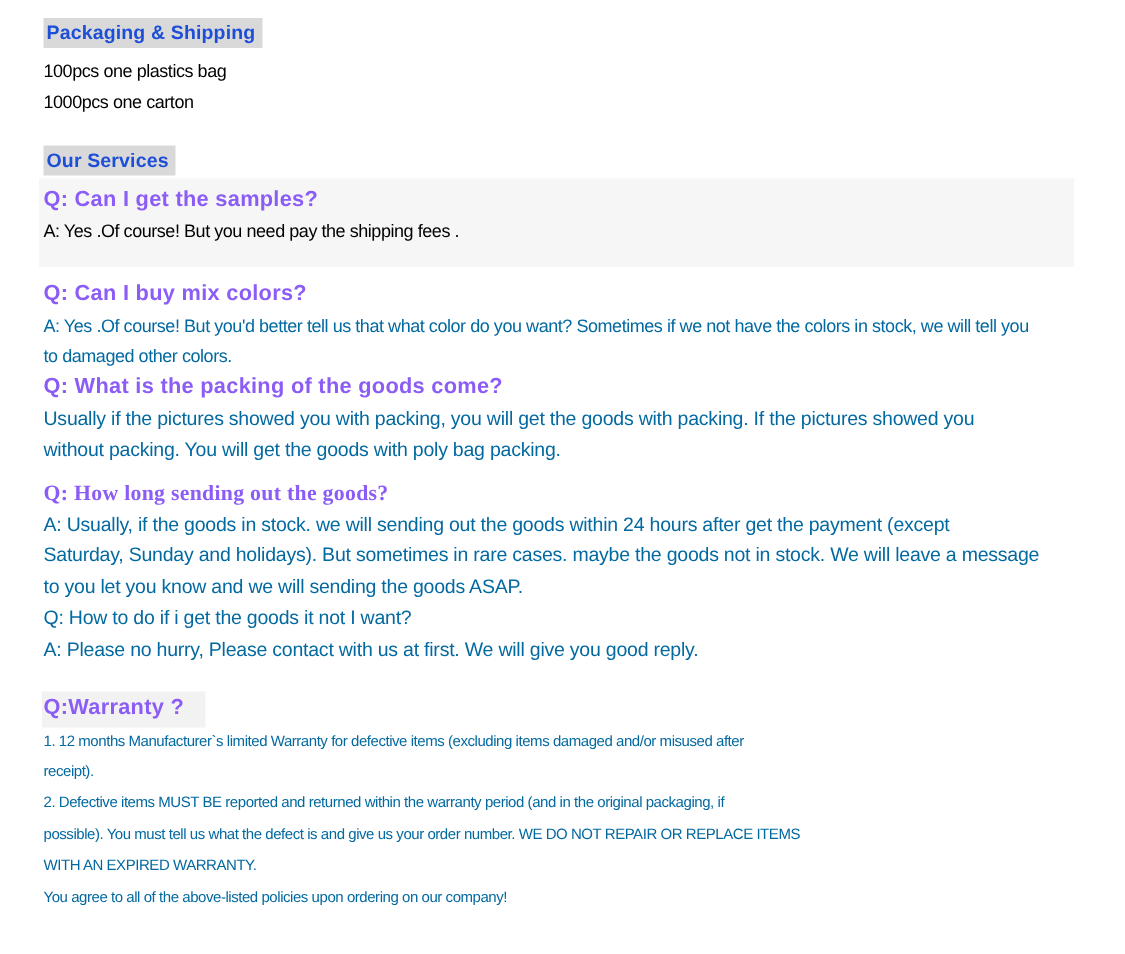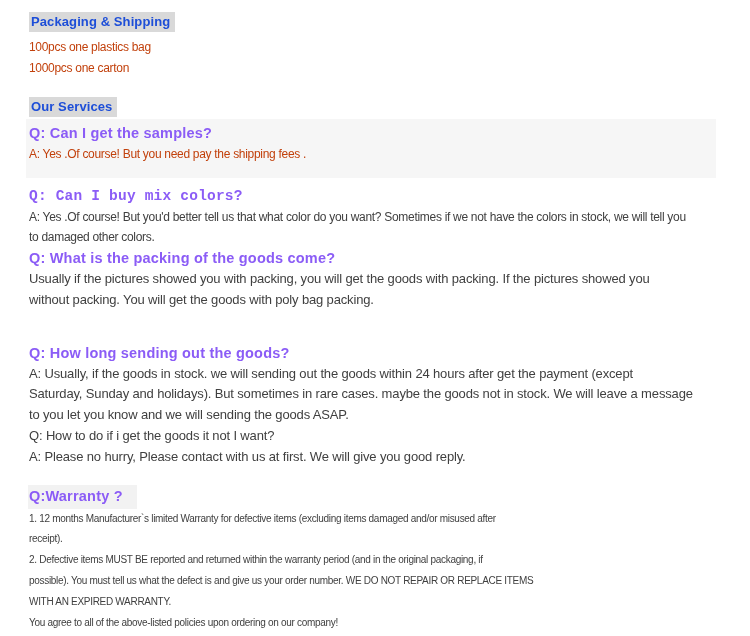--- a/index.html
+++ b/index.html
@@ -29,55 +29,55 @@
     padding: 2px 5px 2px 2px;
     letter-spacing: 0.1px;
   }
   .hdr-services { margin-top: 19px; }
   
   .ln-a {
     font-size: 12px;
     line-height: 20.5px;
     letter-spacing: -0.3px;
     white-space: nowrap;
-    color: #c2410c;
+    color: #000000;
   }
   .pack-lines { margin-top: 5px; }
   
   .qa-blk0 {
     box-sizing: border-box;
     margin: 2px 0 0 -3px;
     width: 690px;
     padding: 4px 0 13px 3px;
     background: #f6f6f6;
   }
   
   .q {
     font-weight: bold;
     font-size: 14.5px;
     line-height: 21px;
     letter-spacing: 0.2px;
     color: #8b5cf6;
     white-space: nowrap;
   }
-  .q-mix    { margin-top: 8px; font-family: Liberation Mono, monospace; }
+  .q-mix    { margin-top: 8px; }
   .q-pack   { margin-top: 0; }
-  .q-send   { margin-top: 32px; }
+  .q-send   { margin-top: 8px; font-family: Liberation Serif, serif; }
   .q-warr   { margin-top: 17px; }
   .q-warr .warr-hl {
     display: inline-block;
     background: #f2f2f2;
     padding: 1px 14px 2px 1px;
     margin-left: -1px;
   }
   
   .ln-b, .ln-c, .ln-w {
     line-height: 20.8px;
     white-space: nowrap;
-    color: #404040;
+    color: #0369a1;
   }
   .ln-b { font-size: 12px;  letter-spacing: -0.3px; }
   .ln-c { font-size: 13px;  letter-spacing: -0.15px; }
   .ln-w { font-size: 10px;  letter-spacing: -0.3px; }
 </style>
 </head>
 <body>
 
 <div class="page">
 

